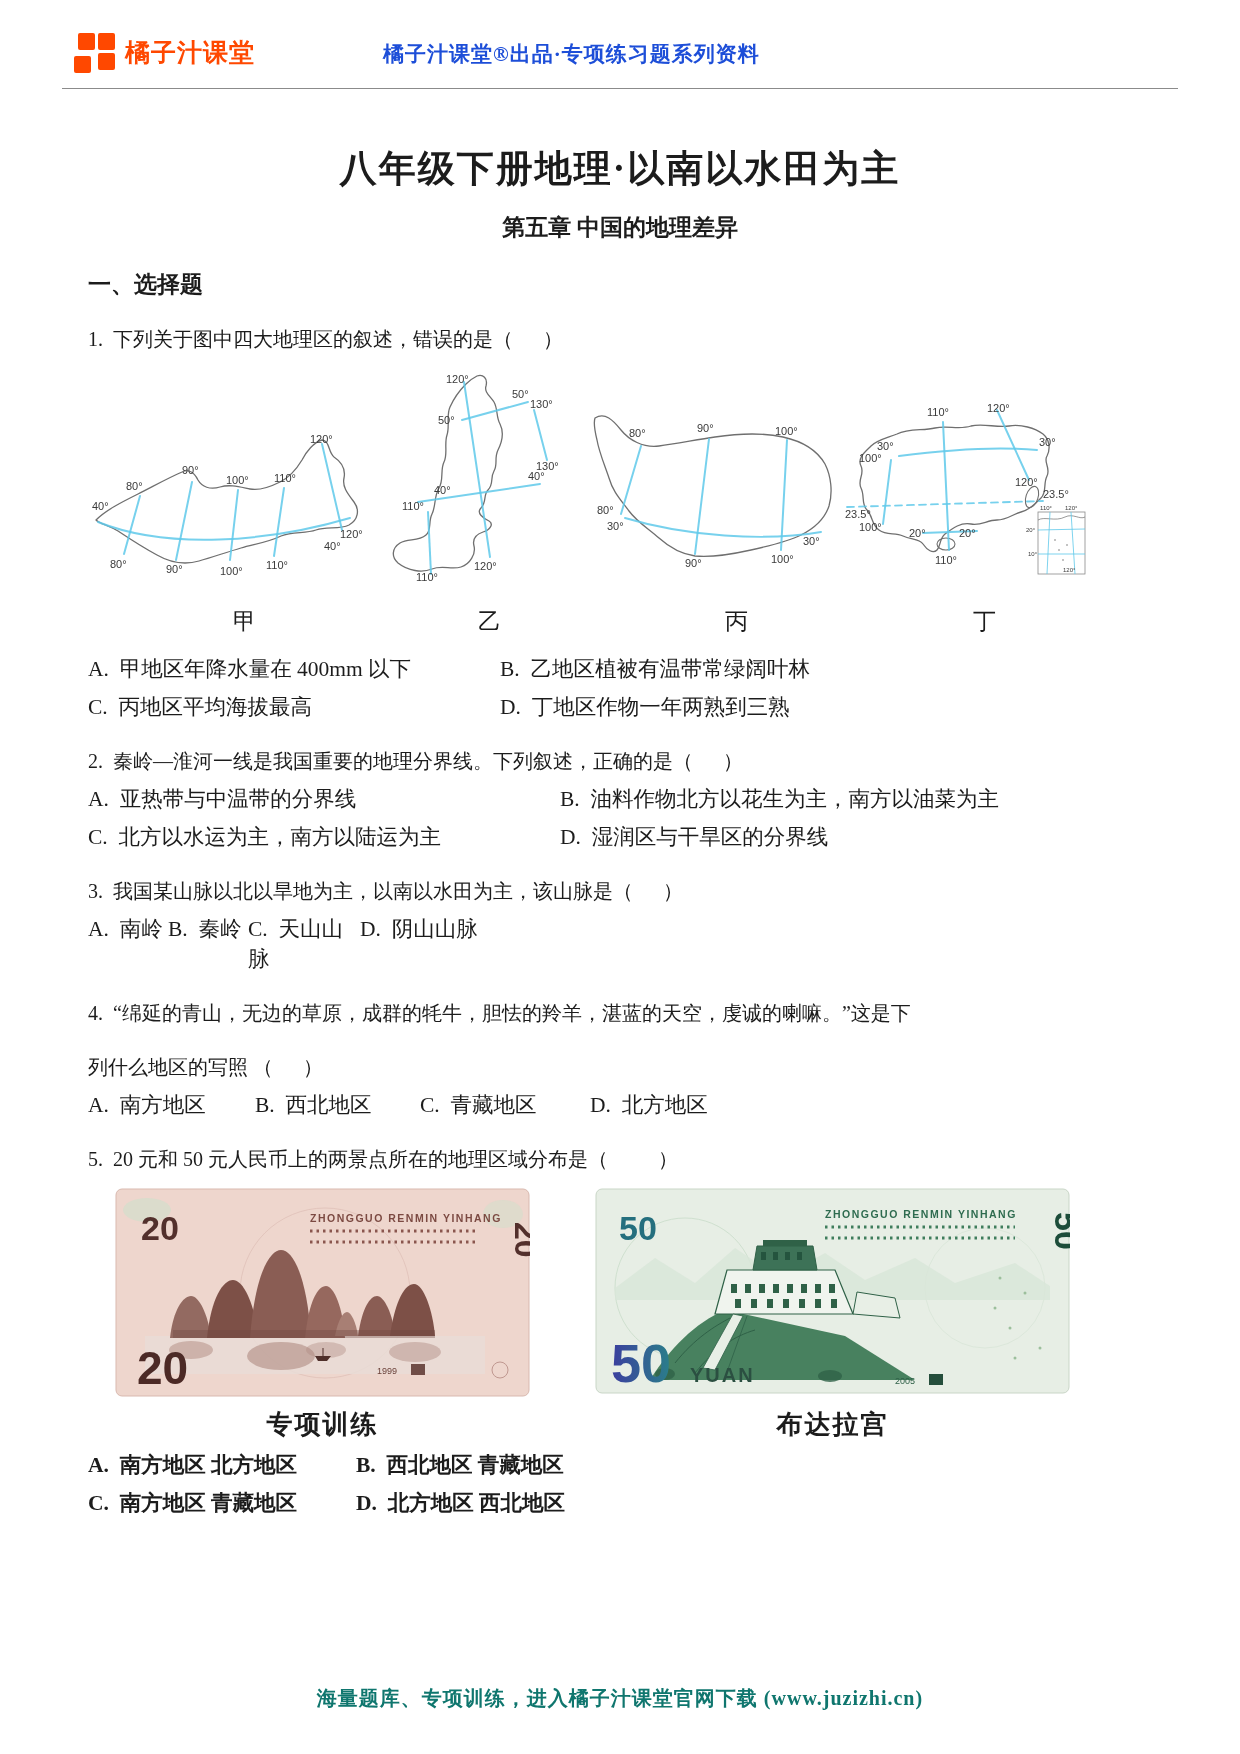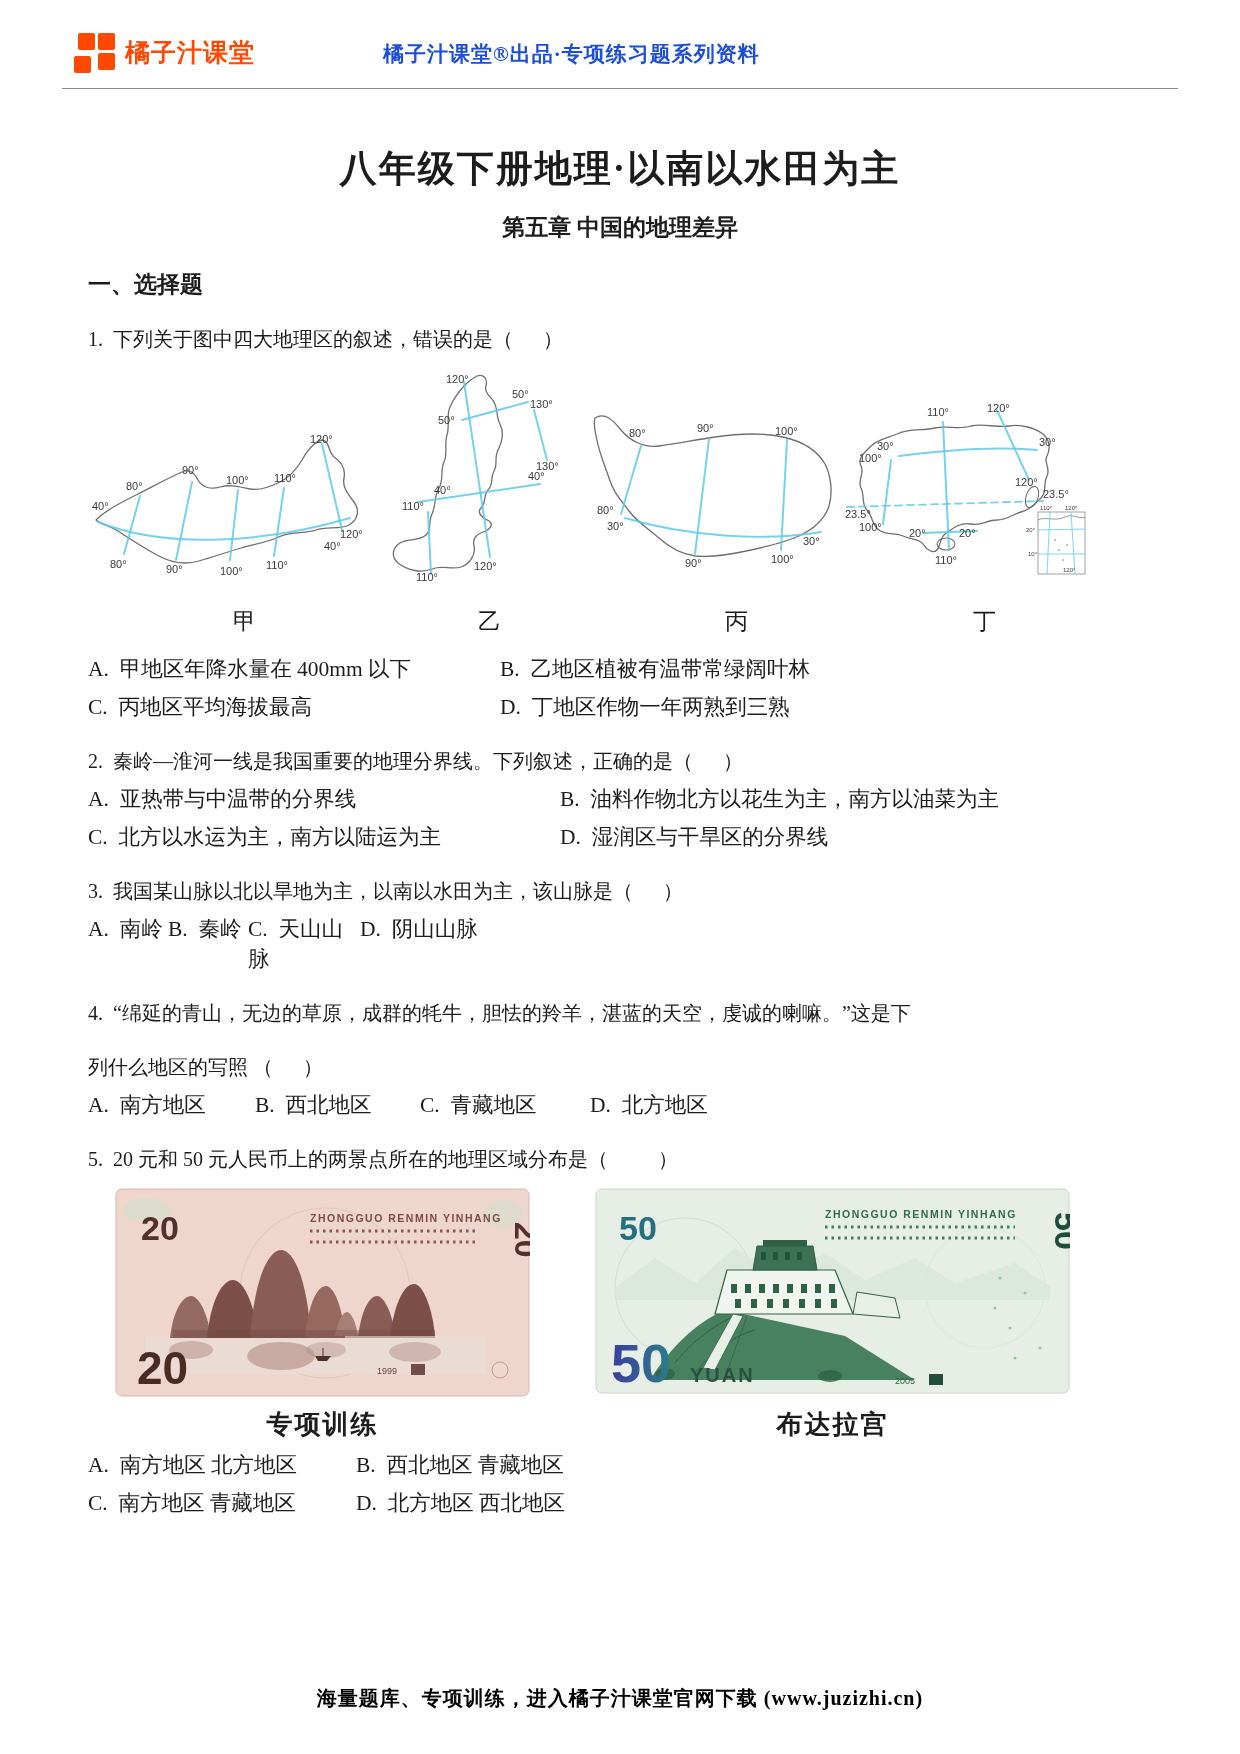--- a/index.html
+++ b/index.html
@@ -18,21 +18,21 @@
   h1{font-size:37px;text-align:center;margin:48px 0 0;letter-spacing:2px;font-weight:bold;}
   h2{font-size:23px;text-align:center;margin:18px 0 0;font-weight:bold;}
   h3{font-size:23px;margin:26px 0 0;font-weight:bold;}
   .line{font-size:20px;margin-top:24px;line-height:30px;white-space:pre-wrap;}
   .og{display:grid;margin-top:8px;font-size:21.5px;line-height:30px;}
   .og span{white-space:pre-wrap;}
   .og.q1{grid-template-columns:412px 1fr;}
   .og.q2{grid-template-columns:472px 1fr;}
   .og.q3{grid-template-columns:80px 80px 112px 1fr;}
   .og.q4{grid-template-columns:167px 165px 170px 1fr;}
-  .og.q5{grid-template-columns:268px 1fr;}
+  .og.q5{grid-template-columns:268px 1fr;font-weight:bold;}
   
   .maps{position:relative;height:276px;margin-top:16px;}
   .maps svg{position:absolute;overflow:visible;}
   .maps text{font-size:11px;fill:#3a3a3a;font-family:"Liberation Sans",sans-serif;}
   .outline{fill:none;stroke:#6f6f6f;stroke-width:1.3;stroke-linejoin:round;stroke-linecap:round;}
   .grat{fill:none;stroke:#5fc9ea;stroke-width:2;stroke-linecap:round;opacity:.85;}
   .grat.dash{stroke-dasharray:7 5;stroke-width:1.8;}
   .isl{fill:none;stroke:#6f6f6f;stroke-width:1.1;}
   .inset-box{fill:#ffffff;stroke:#8a8a8a;stroke-width:.8;}
   .inset-t{font-size:6px !important;fill:#555;}
@@ -40,21 +40,21 @@
   .map-label{position:absolute;top:236px;font-size:23px;color:#1c1c1c;}
   
   .notes{display:flex;gap:65px;margin:14px 0 0 27px;}
   .notes svg{display:block;}
   .bn-sans{font-family:"Liberation Sans",sans-serif;}
   .caps{display:flex;gap:65px;margin:10px 0 0 27px;}
   .caps div{font-weight:bold;font-size:26px;text-align:center;letter-spacing:2px;}
   .caps .c1{width:415px;}
   .caps .c2{width:475px;}
   
-  .footer{position:absolute;left:0;right:0;bottom:42px;text-align:center;color:#000000;font-weight:bold;font-size:20px;letter-spacing:1px;}
+  .footer{position:absolute;left:0;right:0;bottom:42px;text-align:center;color:#0f766e;font-weight:bold;font-size:20px;letter-spacing:1px;}
 </style>
 </head>
 <body>
 
 <div class="page">
 
   <div class="logo">
     <span class="logo-grid">
         <i></i>
         <i></i>

